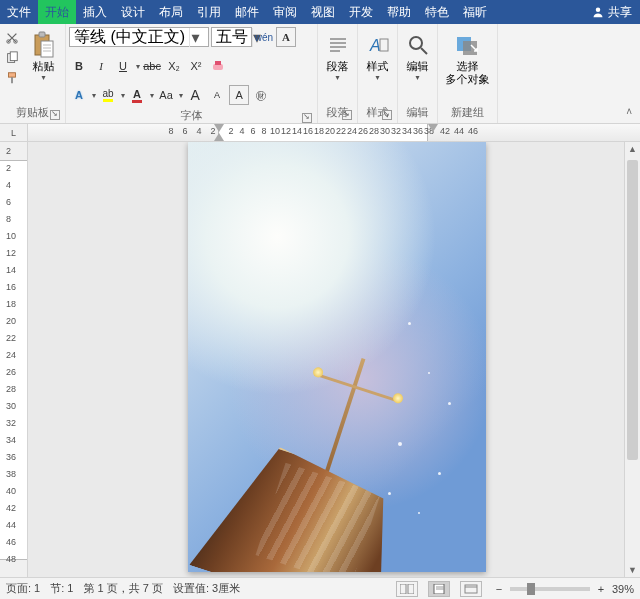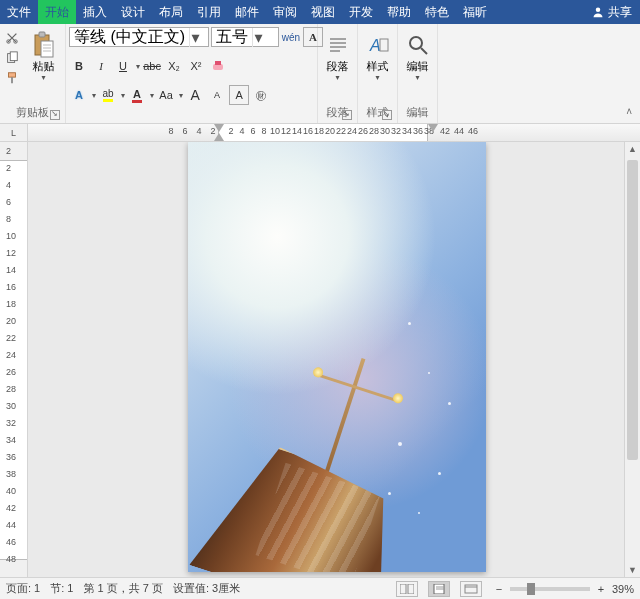--- a/index.html
+++ b/index.html
@@ -173,21 +173,21 @@
     </div>
   </div>
 
   <div class="group fontgrp" style="width:252px">
     <div class="group-body" style="flex-direction:column;align-items:flex-start;width:100%">
       <div class="row">
         <div class="combo" style="width:140px">
           <span class="txt">等线 (中文正文)</span>
           <span class="dd">▾</span>
         </div>
-        <div class="combo" style="width:68px">
+        <div class="combo" style="width:41px">
           <span class="txt">五号</span>
           <span class="dd">▾</span>
         </div>
         <span class="ic" style="color:#2b579a;font-size:10px">wén</span>
         <span class="ic bordered" style="font-family:serif;font-weight:bold">A</span>
       </div>
       <div class="row">
         <span class="ic" style="font-weight:bold">B</span>
         <span class="ic" style="font-style:italic;font-family:serif">I</span>
         <span class="ic" style="text-decoration:underline">U</span>
@@ -216,20 +216,24 @@
           </span>
           <span class="dd-s">▾</span>
         <span class="ic">Aa</span>
           <span class="dd-s">▾</span>
         <span class="ic" style="font-size:14px">A</span>
         <span class="ic" style="font-size:9px">A</span>
         <span class="ic bordered">A</span>
         <span class="ic">㊖</span>
       </div>
     </div>
+    <div class="group-label">
+      <span>字体</span>
+      <span class="dialog"></span>
+    </div>
   </div>
 
   <div class="group simplebig">
     <div class="group-body">
       <div class="bigbtn">
         <span class="ic">
           <svg width="24" height="24" viewBox="0 0 24 24">
               <line x1="4" y1="6" x2="20" y2="6" stroke="#555"></line>
               <line x1="4" y1="10" x2="20" y2="10" stroke="#555"></line>
               <line x1="4" y1="14" x2="20" y2="14" stroke="#555"></line>
@@ -274,20 +278,35 @@
               <line x1="15" y1="15" x2="21" y2="21" stroke="#555" stroke-width="2"></line>
             </svg>
         </span>
         <span class="lbl">编辑</span>
         <span style="font-size:8px;color:#555">▾</span>
       </div>
     </div>
     <div class="group-label">编辑</div>
   </div>
 
+  <div class="group" style="width:60px">
+    <div class="group-body">
+      <div class="bigbtn" style="width:56px">
+        <span class="ic">
+          <svg width="26" height="24" viewBox="0 0 26 24">
+              <rect x="2" y="4" width="14" height="14" fill="#6aa9dc"></rect>
+              <rect x="8" y="8" width="14" height="14" fill="#888" opacity=".8"></rect>
+              <path d="M16 12l6 6m0-3v3h-3" stroke="#fff" stroke-width="1.5" fill="none"></path>
+            </svg>
+        </span>
+        <span class="lbl"><span>选择</span><br><span>多个对象</span></span>
+      </div>
+    </div>
+    <div class="group-label">新建组</div>
+  </div>
 
   <span class="collapse-caret">˄</span>
 </div>
 
 <div class="ruler-area">
   <div class="ruler-corner">L</div>
   <div class="h-ruler">
     <div class="white" style="left:190px;width:210px"></div>
     <div class="scale" id="hruler-scale">
         <span class="num" style="position: absolute; left: 136px;">8</span>

